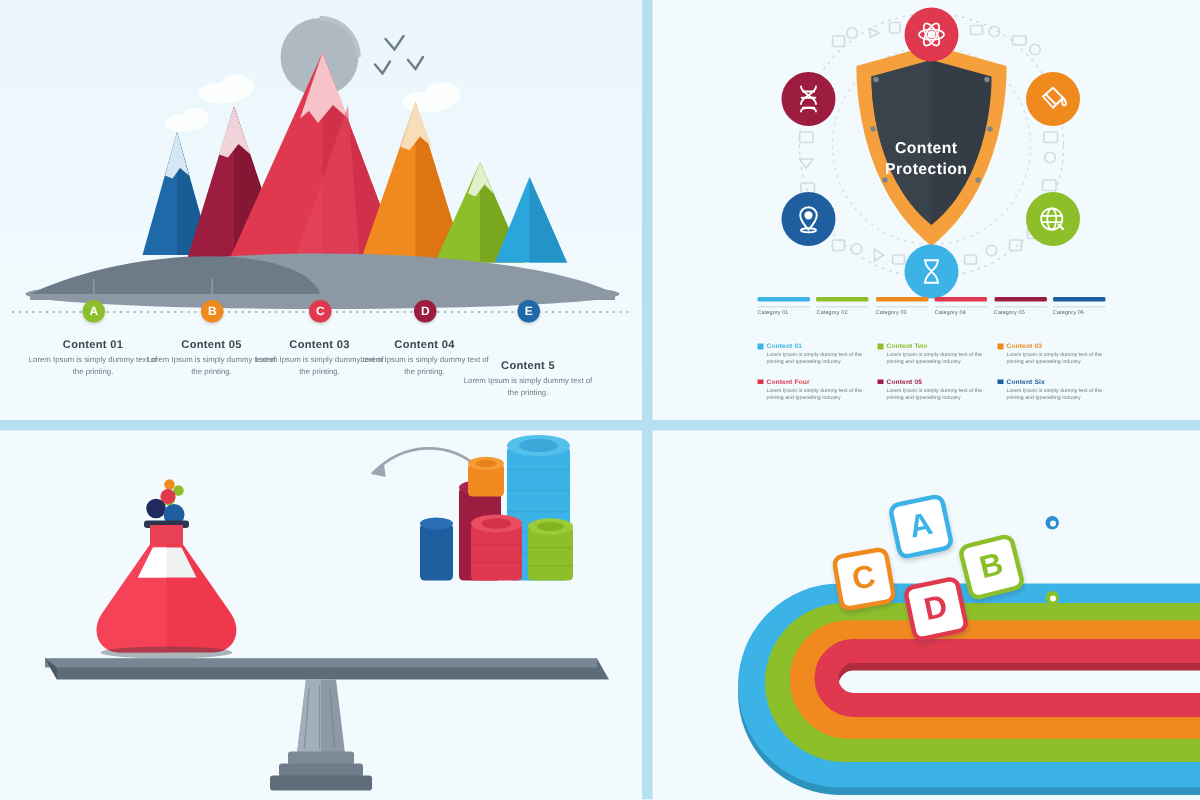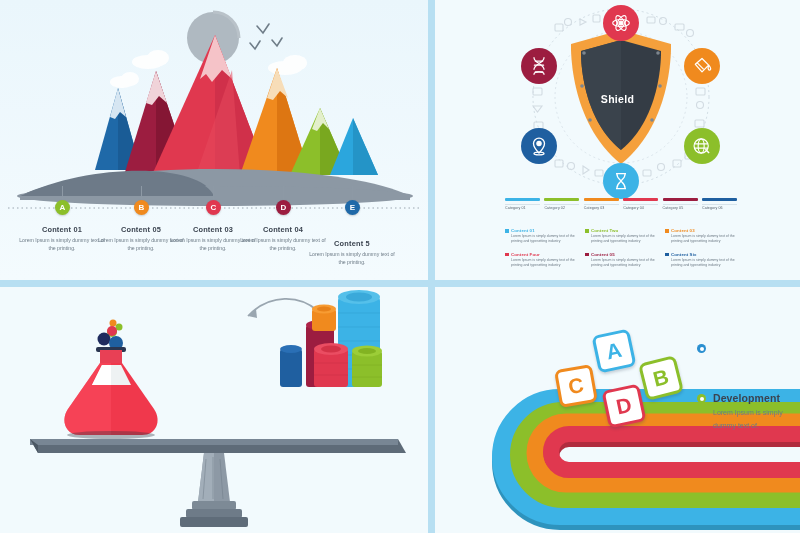--- a/index.html
+++ b/index.html
@@ -241,21 +241,22 @@
         <circle cx="149" cy="53" r="1.8"></circle>
           <circle cx="223" cy="53" r="1.8"></circle>
         <circle cx="147" cy="86" r="1.8"></circle>
           <circle cx="225" cy="86" r="1.8"></circle>
         <circle cx="155" cy="120" r="1.8"></circle>
           <circle cx="217" cy="120" r="1.8"></circle>
       </g>
     </svg>
 
     <div class="sh-title">
-      <div>Shield</div>
+      <div>Content</div>
+      <div>Protection</div>
     </div>
 
     <div id="sh-nodes">
         <div class="sh-node" style="left: 168px; top: 5px; background: rgb(224, 56, 79);">
           <svg viewBox="0 0 24 24" fill="none" stroke="#fff" stroke-width="1.4">
             <circle cx="12" cy="12" r="2.4" fill="#fff"></circle>
             <ellipse cx="12" cy="12" rx="10" ry="4.2"></ellipse>
             <ellipse cx="12" cy="12" rx="10" ry="4.2" transform="rotate(60 12 12)"></ellipse>
             <ellipse cx="12" cy="12" rx="10" ry="4.2" transform="rotate(120 12 12)"></ellipse>
           </svg>
@@ -480,23 +481,19 @@
         <div class="rd-card" style="left: 207px; top: 72px; transform: rotate(-14deg); color: rgb(140, 191, 42); border: 3px solid rgb(140, 191, 42);">B</div>
         <div class="rd-card" style="left: 122px; top: 80px; transform: rotate(-10deg); color: rgb(240, 138, 30); border: 3px solid rgb(240, 138, 30);">C</div>
         <div class="rd-card" style="left: 170px; top: 100px; transform: rotate(-12deg); color: rgb(224, 56, 79); border: 3px solid rgb(224, 56, 79);">D</div>
       </div>
     <div id="rd-legend">
         <div class="rd-leg" style="left: 262px; top: 55px;">
           <div class="rd-ring" style="background: rgb(43, 143, 208);"></div>
         </div>
         <div class="rd-leg" style="left: 262px; top: 105px;">
           <div class="rd-ring" style="background: rgb(140, 191, 42);"></div>
-          <div>
-            <div class="rd-h">Development</div>
-            <div class="rd-p">Lorem Ipsum is simply dummy text of.</div>
-          </div>
         </div>
       </div>
   </div>
 
   <div class="divider" id="div-v"></div>
   <div class="divider" id="div-h"></div>
 </div>
 
 </body></html>

